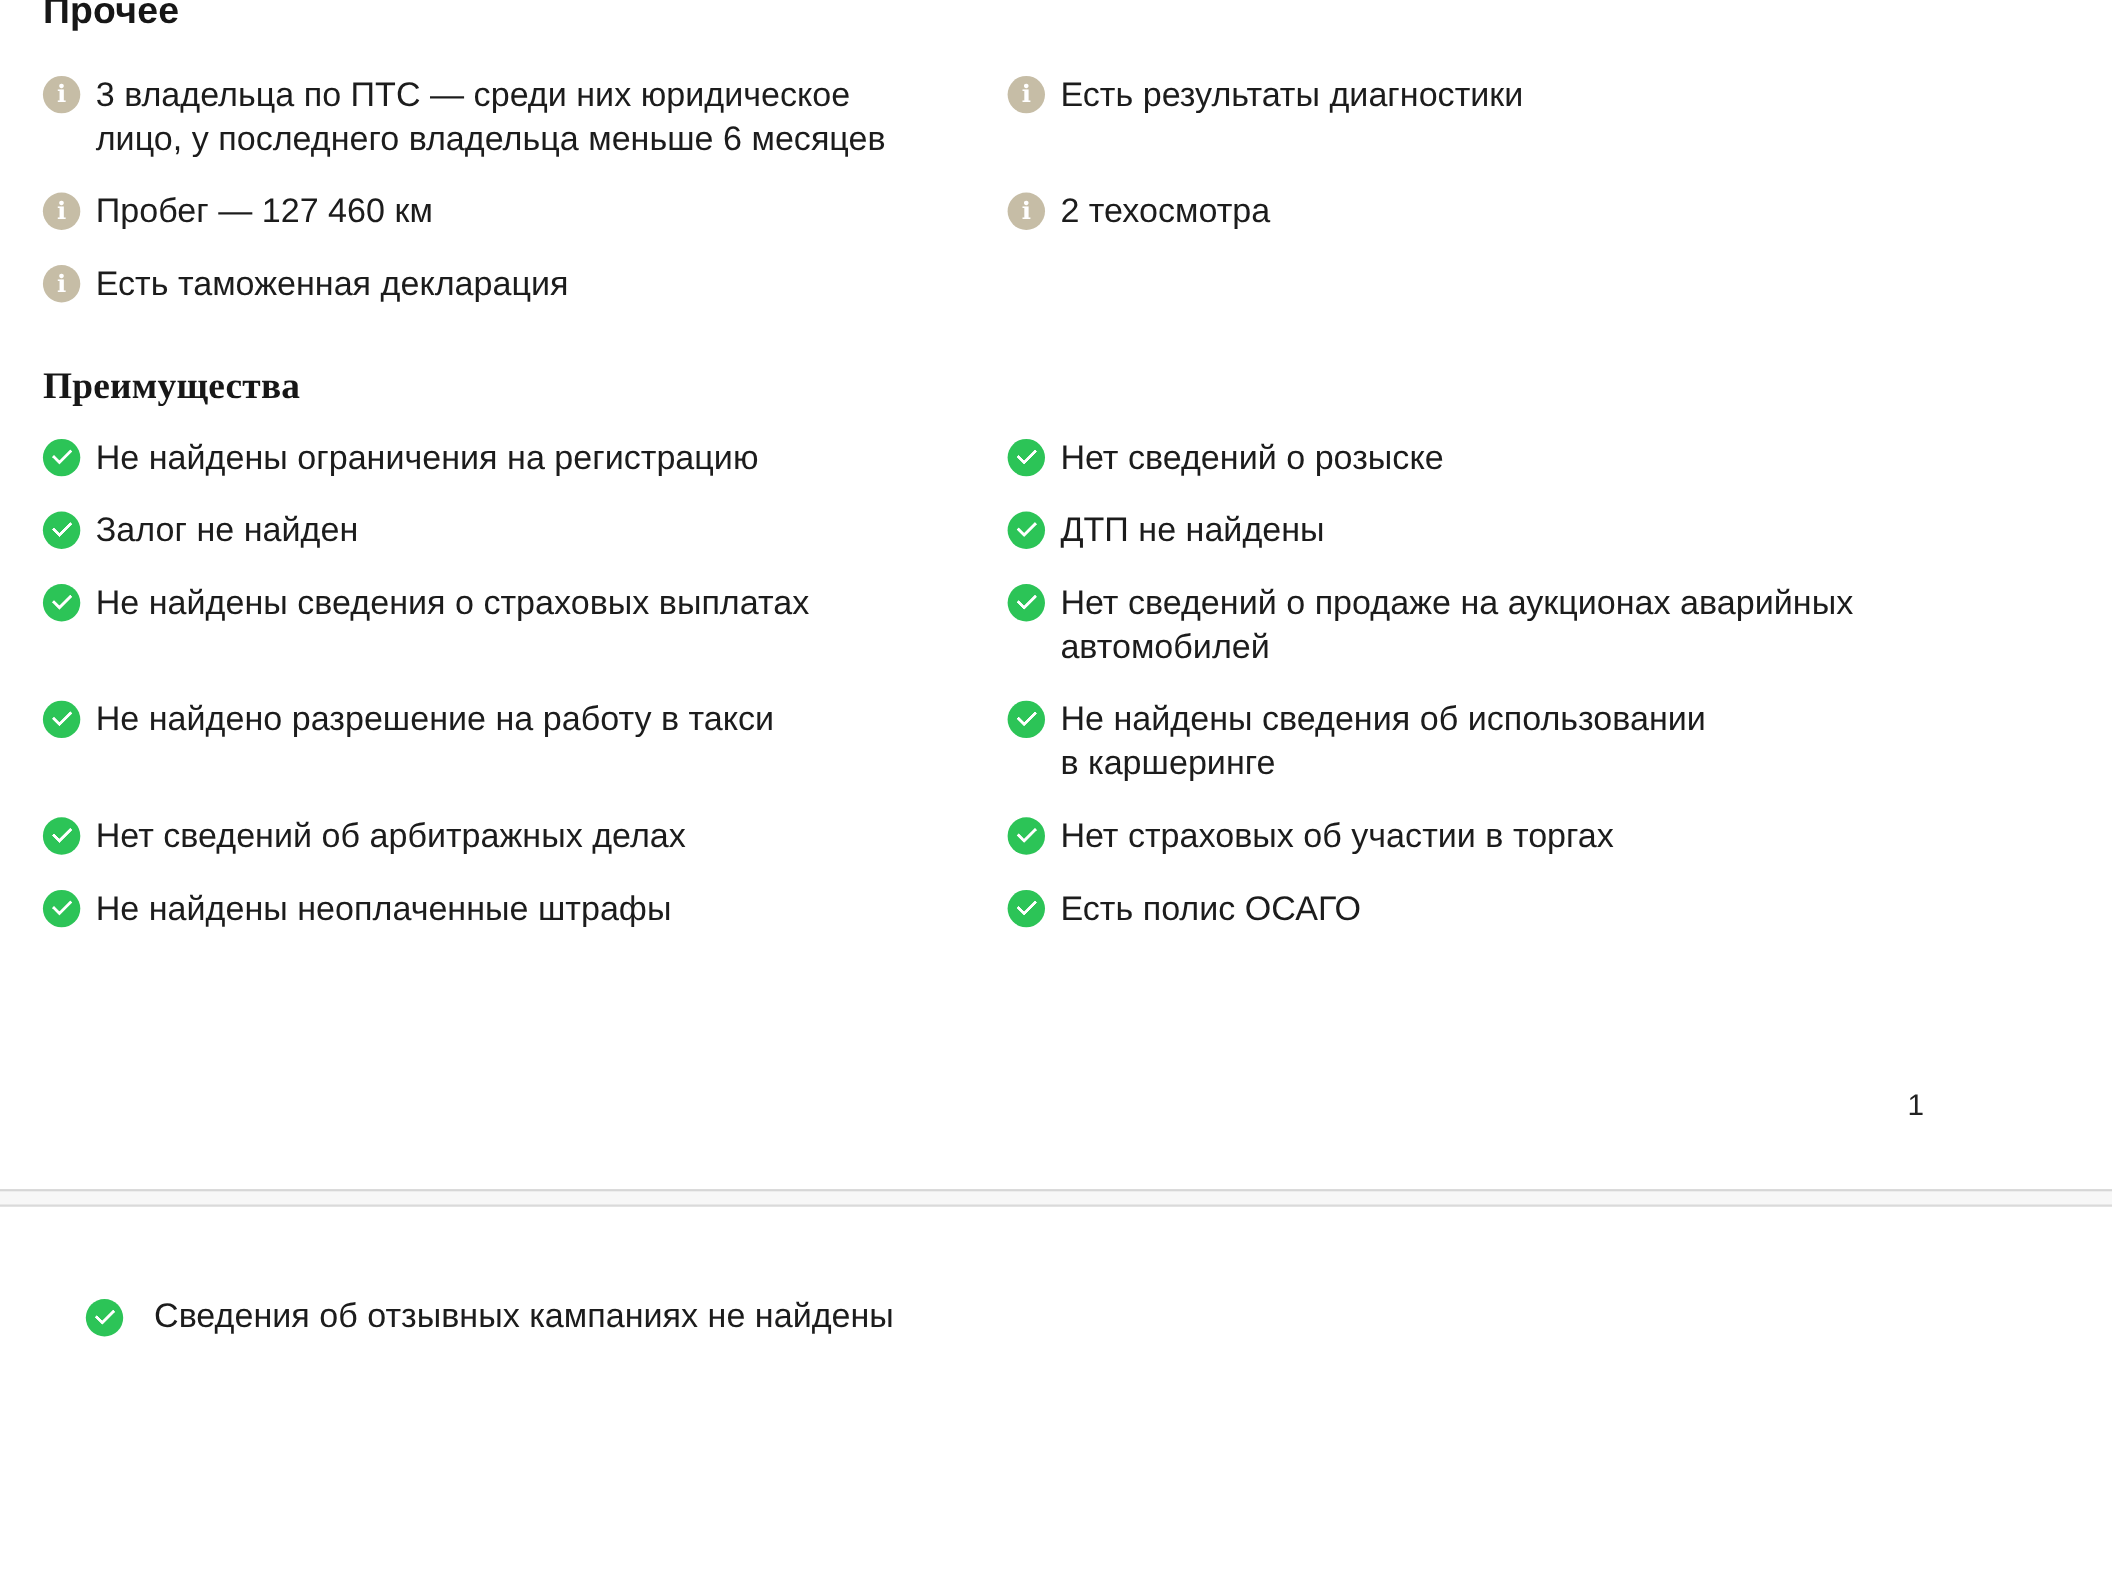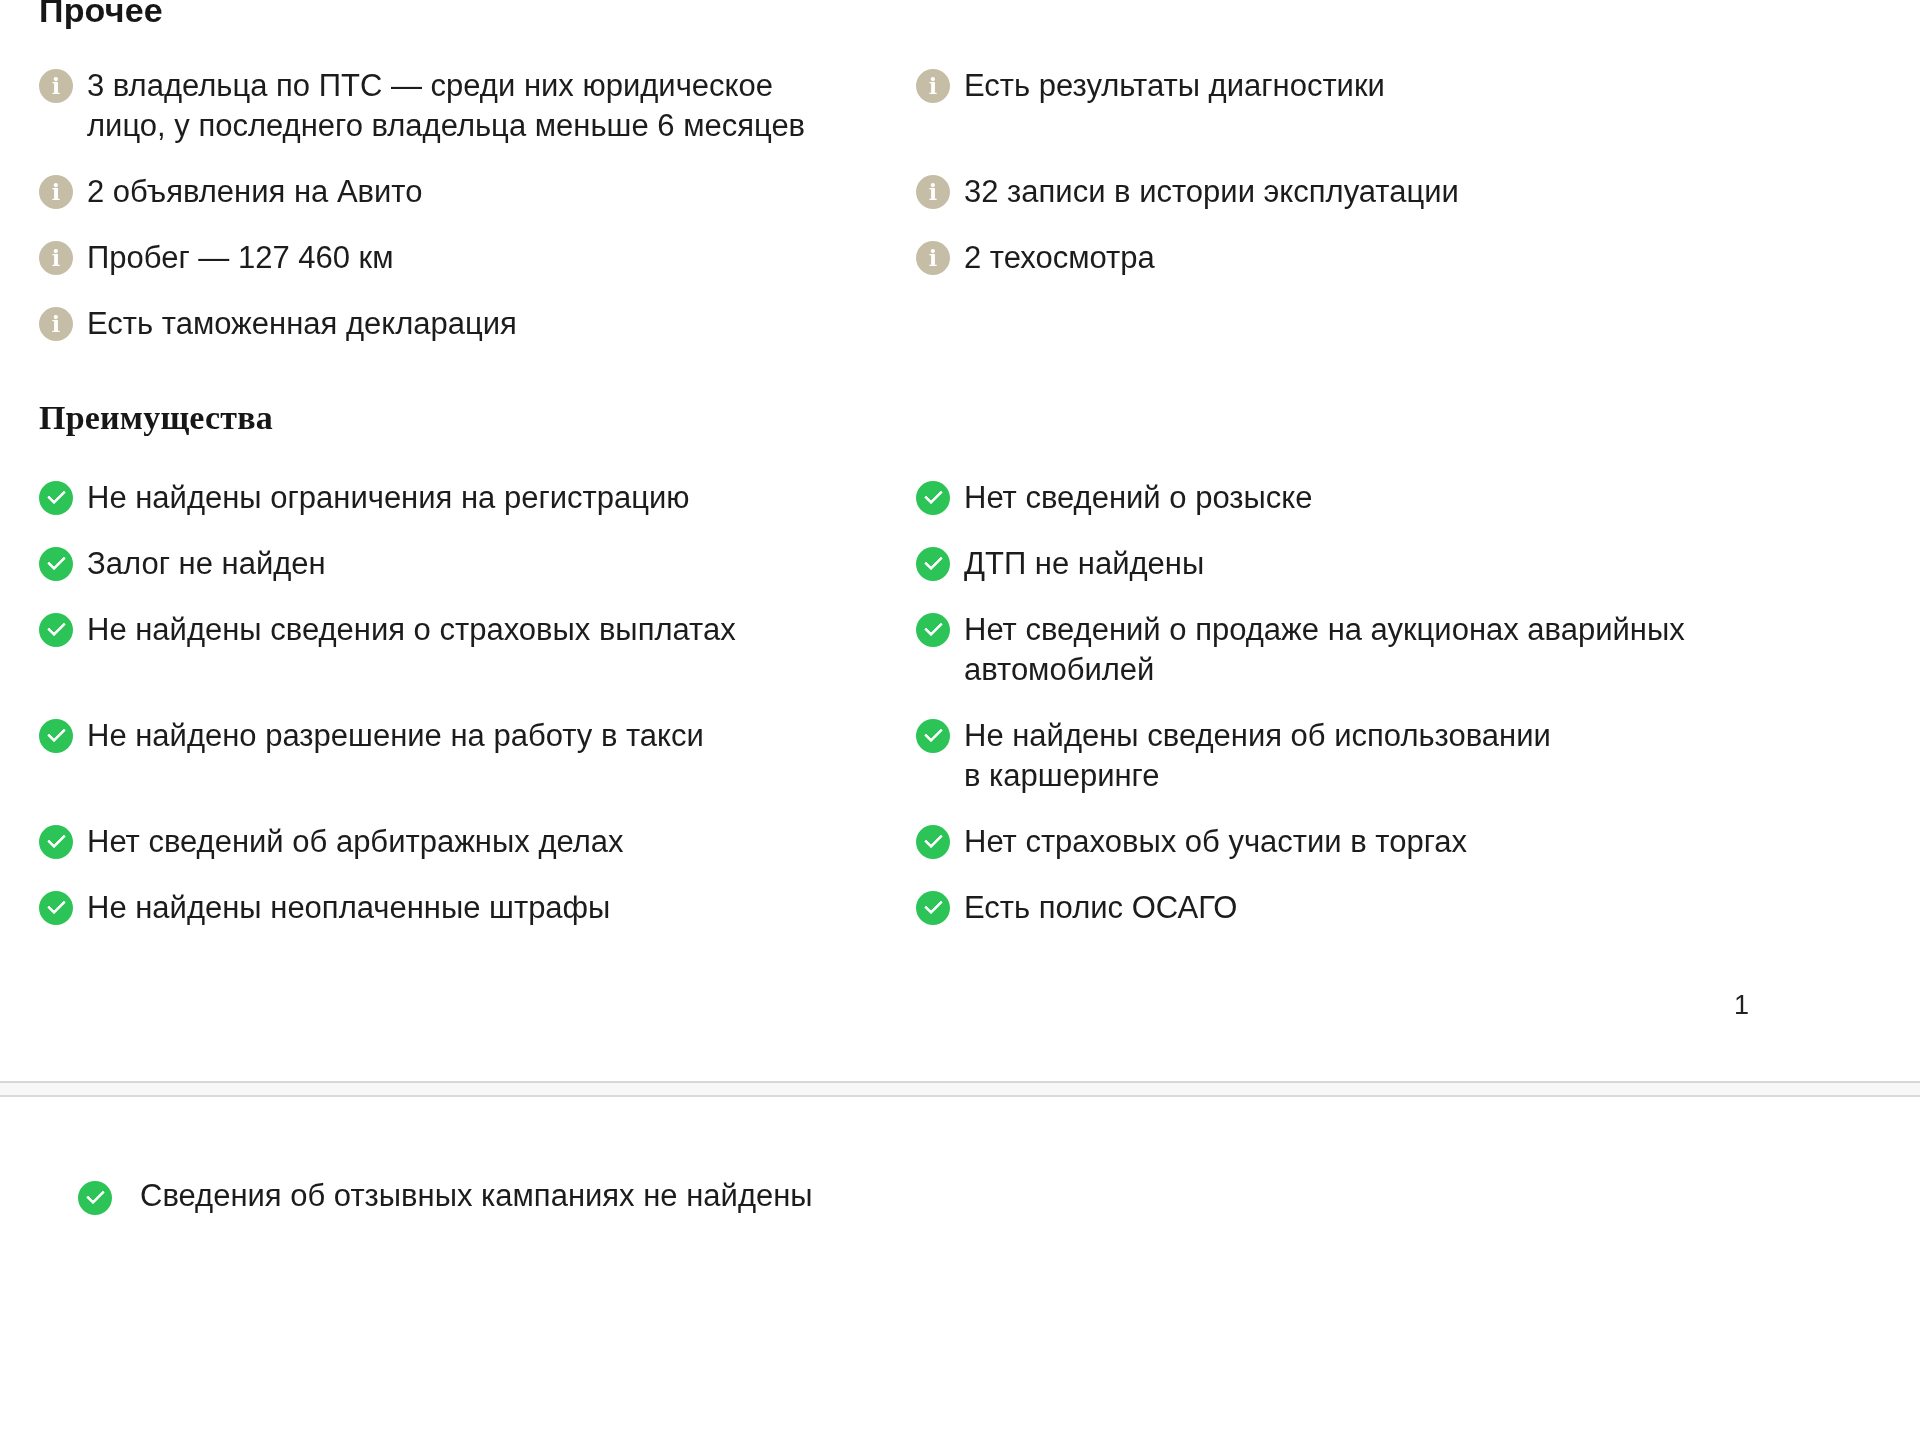--- a/index.html
+++ b/index.html
@@ -34,21 +34,21 @@
   }
   #misc-title { margin-top: -10px; }
   #advantages-title { margin-top: 54px; font-family: Liberation Serif, serif; }
 
   .grid {
     display: flex;
     flex-direction: column;
     row-gap: 26px;
   }
   #misc-grid { margin-top: 36px; }
-  #advantages-grid { margin-top: 40px; }
+  #advantages-grid { margin-top: 24px; }
 
   .row { display: flex; }
   .cell {
     display: flex;
     align-items: flex-start;
     column-gap: 14px;
     width: 877px;
     box-sizing: border-box;
     padding-right: 48px;
   }
@@ -137,30 +137,20 @@
       <span class="icon info"></span>
       <span class="txt">3 владельца по ПТС — среди них юридическое
 лицо, у последнего владельца меньше 6 месяцев</span>
     </div>
     <div class="cell">
       <span class="icon info"></span>
       <span class="txt">Есть результаты диагностики</span>
     </div>
   </div>
 
-  <div class="row">
-    <div class="cell">
-      <span class="icon info"></span>
-      <span class="txt">2 объявления на Авито</span>
-    </div>
-    <div class="cell">
-      <span class="icon info"></span>
-      <span class="txt">32 записи в истории эксплуатации</span>
-    </div>
-  </div>
 
   <div class="row">
     <div class="cell">
       <span class="icon info"></span>
       <span class="txt">Пробег — 127 460 км</span>
     </div>
     <div class="cell">
       <span class="icon info"></span>
       <span class="txt">2 техосмотра</span>
     </div>

